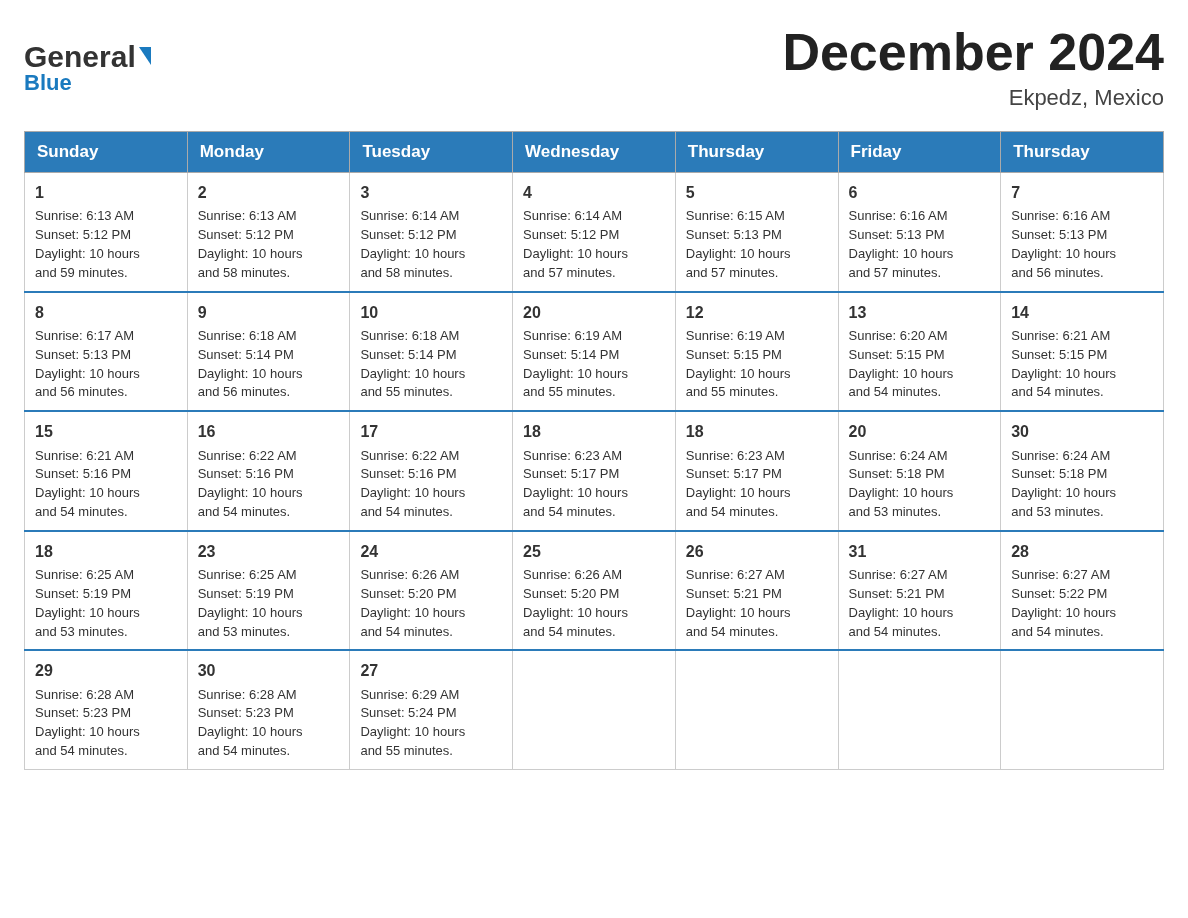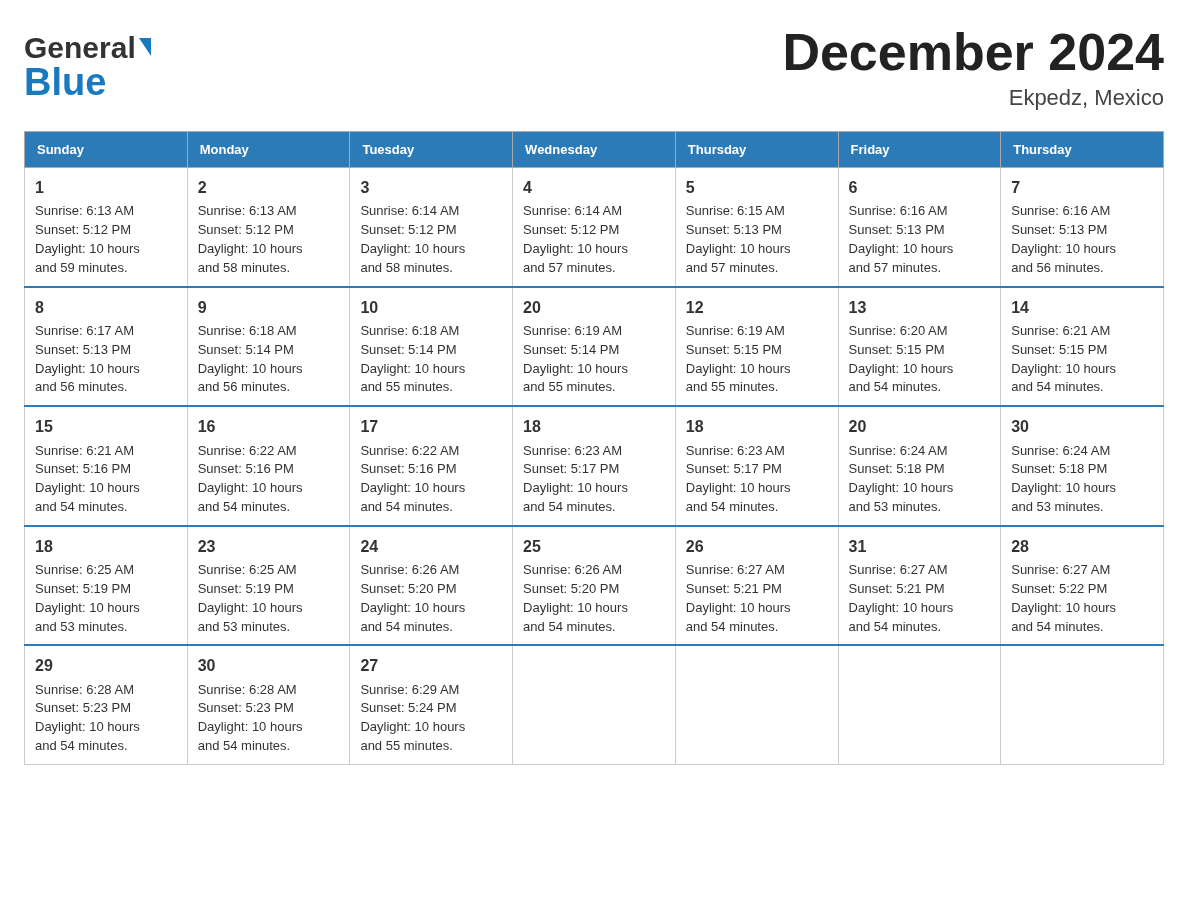--- a/index.html
+++ b/index.html
@@ -31,21 +31,21 @@
       margin-top: 4px;
     }
     .calendar {
       width: 100%;
       border-collapse: collapse;
       border: 1px solid #aaa;
     }
     .calendar th {
       background-color: #2b7bb9;
       color: #fff;
-      font-size: 13px;
+      font-size: 17px;
       font-weight: bold;
       padding: 10px 12px;
       text-align: left;
       border: 1px solid #aaa;
     }
     .calendar td {
       vertical-align: top;
       padding: 8px 10px;
       border: 1px solid #ccc;
       font-size: 13px;
@@ -83,21 +83,21 @@
       display: inline-block;
       width: 0;
       height: 0;
       border-left: 12px solid transparent;
       border-right: 0px solid transparent;
       border-top: 18px solid #1a7abf;
       margin-left: 3px;
       margin-bottom: 2px;
     }
     .logo-bottom {
-      font-size: 38px;
+      font-size: 22px;
       font-weight: bold;
       color: #1a7abf;
       margin-top: -4px;
     }
   </style>
 </head>
 <body>
 
 <div class="header">
   <div class="logo-container">

